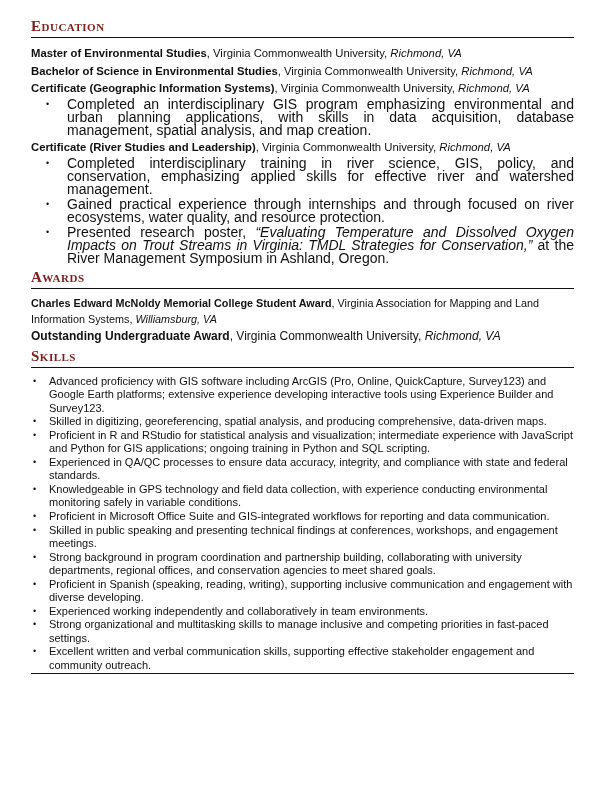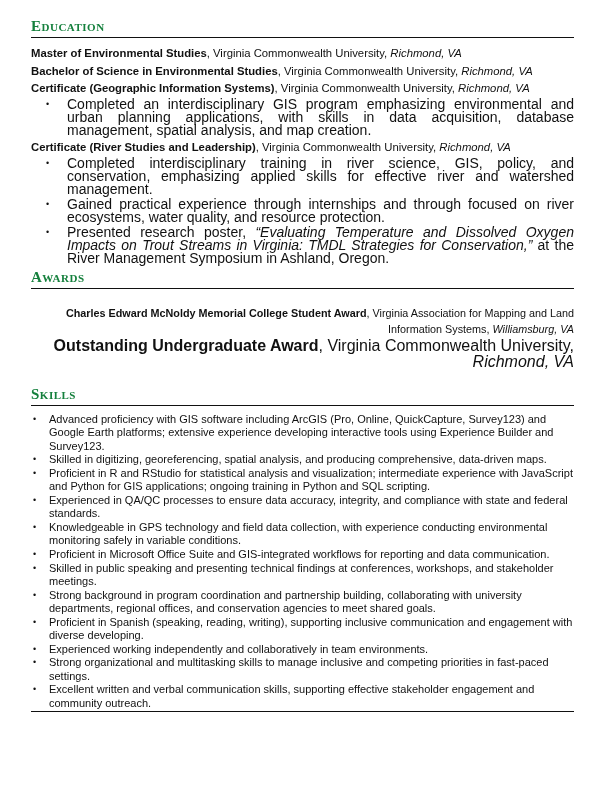--- a/index.html
+++ b/index.html
@@ -1,18 +1,18 @@
 <!DOCTYPE html>
 <html><head>
 <meta charset="utf-8">
 <style>
   html, body { margin:0; padding:0; background:#ffffff; }
   body { width:606px; height:786px; position:relative; overflow:hidden; color:#111; font-family:"Liberation Sans", sans-serif; }
   .page { position:absolute; left:31px; top:0; width:543px; }
-  .sec-head { font-family:"Liberation Serif", serif; font-weight:bold; font-size:15px; font-variant:small-caps; letter-spacing:0.5px; color:#15803d; border-bottom:1.5px solid #111; padding-bottom:2px; }
+  .sec-head { font-family:"Liberation Serif", serif; font-weight:bold; font-size:15px; font-variant:small-caps; letter-spacing:0.5px; color:#7f1d1d; border-bottom:1.5px solid #111; padding-bottom:2px; }
   .entry { font-size:11.3px; line-height:16px; }
   .entry b { font-weight:bold; }
   .entry i { font-style:italic; }
   ul.b1 { margin:0; padding:0 0 0 36px; list-style:none; }
   ul.b1 li { position:relative; font-size:14px; line-height:13px; text-align:justify; margin-bottom:2px; }
   ul.b1 li::before { content:"\2022"; position:absolute; left:-21px; top:0; font-size:9px; }
   ul.b2 { margin:0; padding:0 0 0 18px; list-style:none; }
   ul.b2 li { position:relative; font-size:11px; line-height:13.4px; margin-bottom:0.2px; }
   ul.b2 li::before { content:"\2022"; position:absolute; left:-16px; top:0; font-size:9px; }
   .it { font-style:italic; }
@@ -40,38 +40,38 @@
       <b>Certificate (River Studies and Leadership)</b><span>, Virginia Commonwealth University, </span><i>Richmond, VA</i>
     </div>
     <ul class="b1" style="margin-top:2px;">
       <li>Completed interdisciplinary training in river science, GIS, policy, and conservation, emphasizing applied skills for effective river and watershed management.</li>
       <li>Gained practical experience through internships and through focused on river ecosystems, water quality, and resource protection.</li>
       <li><span>Presented research poster, </span><span class="it">“Evaluating Temperature and Dissolved Oxygen Impacts on Trout Streams in Virginia: TMDL Strategies for Conservation,”</span><span> at the River Management Symposium in Ashland, Oregon.</span></li>
     </ul>
   </div>
 
   <div class="sec-head" style="margin-top:4px;">Awards</div>
-  <div style="margin-top:16px;text-align:right;">
+  <div style="margin-top:6px;">
     <div class="entry" style="font-size:10.8px;line-height:16px;margin-bottom:1px;">
       <b>Charles Edward McNoldy Memorial College Student Award</b><span>, Virginia Association for Mapping and Land Information Systems, </span><i>Williamsburg, VA</i>
     </div>
-    <div class="entry" style="font-size:16px;line-height:16px;">
+    <div class="entry" style="font-size:12px;line-height:16px;">
       <b>Outstanding Undergraduate Award</b><span>, Virginia Commonwealth University, </span><i>Richmond, VA</i>
     </div>
   </div>
 
-  <div class="sec-head" style="margin-top:16px;">Skills</div>
+  <div class="sec-head" style="margin-top:4px;">Skills</div>
   <ul class="b2" style="margin-top:7px;border-bottom:1.5px solid #111;padding-bottom:1px;">
     <li>Advanced proficiency with GIS software including ArcGIS (Pro, Online, QuickCapture, Survey123) and Google Earth platforms; extensive experience developing interactive tools using Experience Builder and Survey123.</li>
     <li>Skilled in digitizing, georeferencing, spatial analysis, and producing comprehensive, data-driven maps.</li>
     <li>Proficient in R and RStudio for statistical analysis and visualization; intermediate experience with JavaScript and Python for GIS applications; ongoing training in Python and SQL scripting.</li>
     <li>Experienced in QA/QC processes to ensure data accuracy, integrity, and compliance with state and federal standards.</li>
     <li>Knowledgeable in GPS technology and field data collection, with experience conducting environmental monitoring safely in variable conditions.</li>
     <li>Proficient in Microsoft Office Suite and GIS-integrated workflows for reporting and data communication.</li>
-    <li>Skilled in public speaking and presenting technical findings at conferences, workshops, and stakeholder meetings.</li>
+    <li>Skilled in public speaking and presenting technical findings at conferences, workshops, and engagement meetings.</li>
     <li>Strong background in program coordination and partnership building, collaborating with university departments, regional offices, and conservation agencies to meet shared goals.</li>
     <li>Proficient in Spanish (speaking, reading, writing), supporting inclusive communication and engagement with diverse developing.</li>
     <li>Experienced working independently and collaboratively in team environments.</li>
     <li>Strong organizational and multitasking skills to manage inclusive and competing priorities in fast-paced settings.</li>
     <li>Excellent written and verbal communication skills, supporting effective stakeholder engagement and community outreach.</li>
   </ul>
 
 </div>
 
 </body></html>

